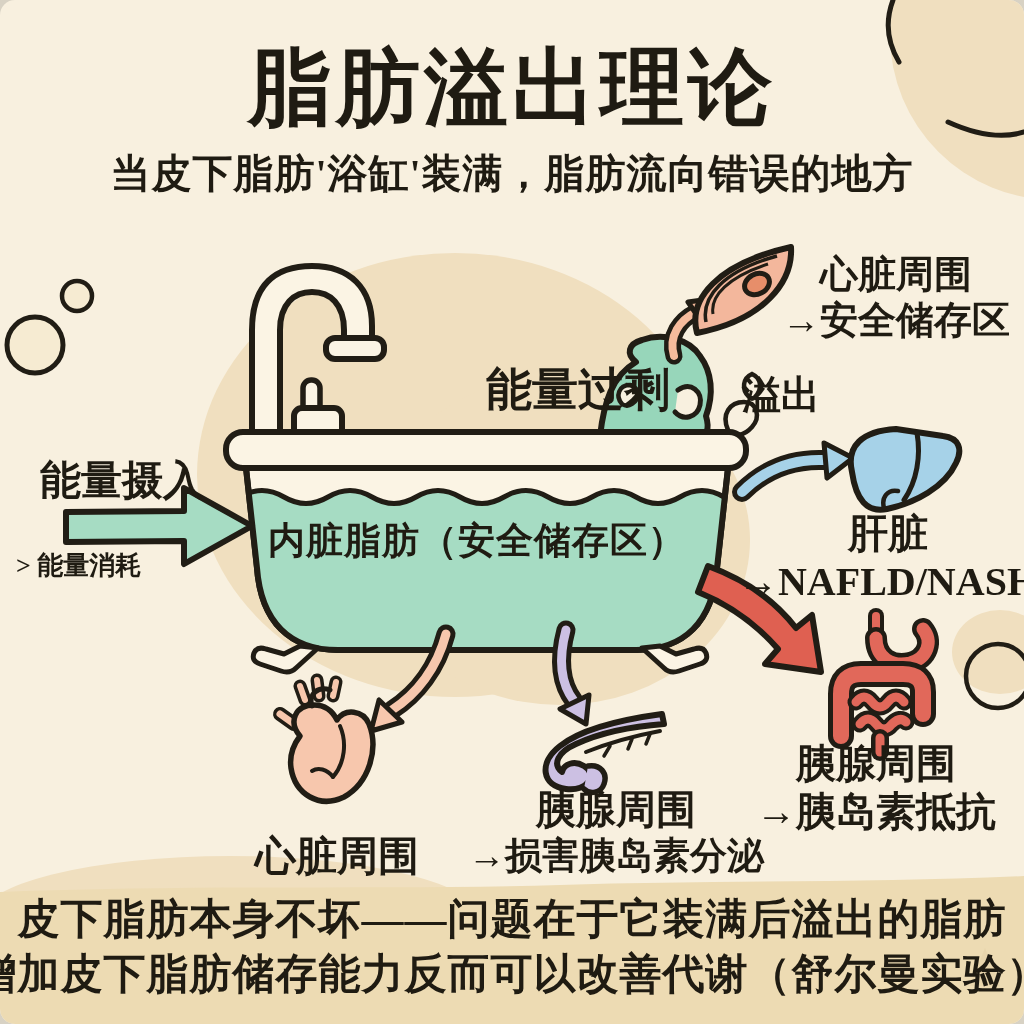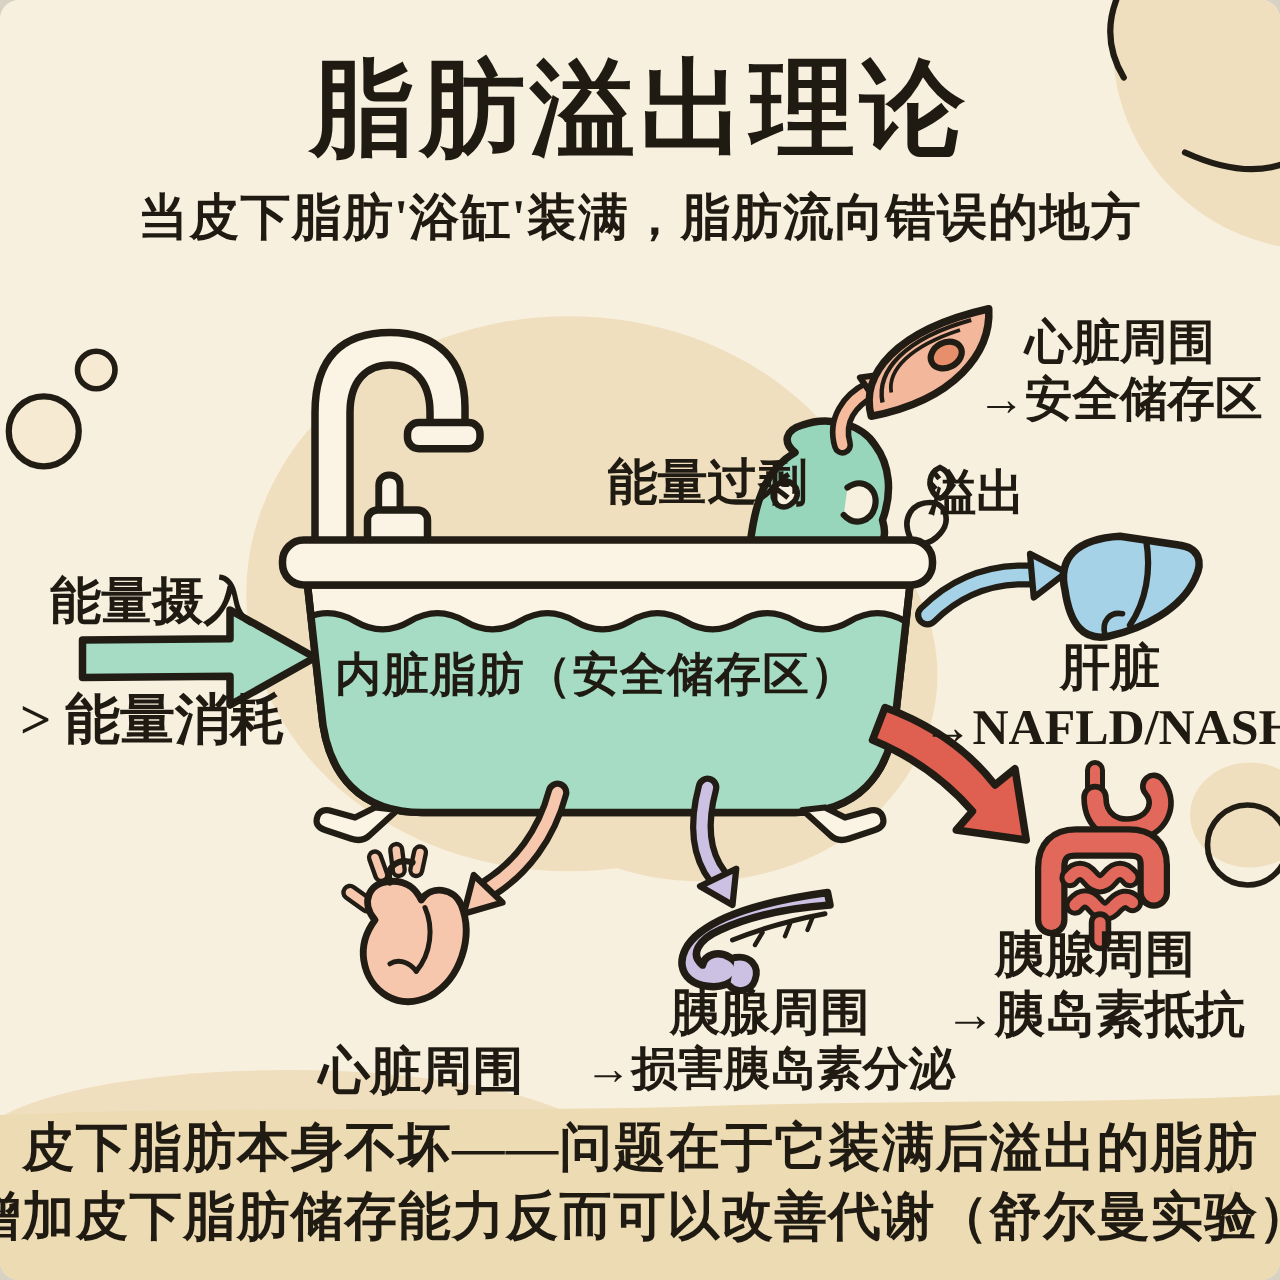--- a/index.html
+++ b/index.html
@@ -9,22 +9,22 @@
     font-family:Liberation Serif, serif;
     color:#1f1b12;
     border-radius:15px;
   }
   .art{position:absolute;left:0;top:0;z-index:0;}
   .label{position:absolute;z-index:2;color:#1f1b12;font-weight:900;white-space:nowrap;line-height:1.2;}
   .center{transform:translateX(-50%);text-align:center;}
   .title{left:50%;top:38px;font-size:84px;letter-spacing:4px;}
   .subtitle{left:50%;top:150px;font-size:40px;letter-spacing:1px;}
   .energy-top{left:40px;top:456px;font-size:41px;}
-  .energy-bottom{left:16px;top:550px;font-size:44px;}
-  .surplus{left:486px;top:362px;font-size:40px;}
+  .energy-bottom{left:16px;top:550px;font-size:26px;}
+  .surplus{left:486px;top:362px;font-size:46px;}
   .spill{left:742px;top:372px;font-size:39px;}
   .tub-label{left:477px;top:519px;font-size:37px;letter-spacing:1px;}
   .muscle-block{left:896px;top:252px;font-size:38px;}
   .liver-block{left:888px;top:510px;font-size:40px;}
   .visceral-block{left:876px;top:740px;font-size:40px;}
   .pancreas-block{left:616px;top:786px;font-size:40px;}
   .pancreas-block .sub{font-size:37px;}
   .heart-block{left:337px;top:832px;font-size:41px;}
   .footer-block{left:50%;top:892px;font-size:42px;line-height:1.32;letter-spacing:1px;}
 </style>

